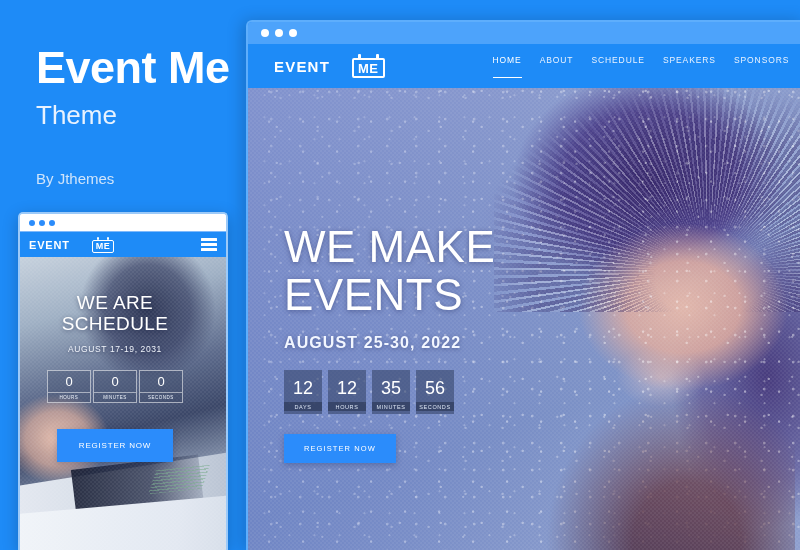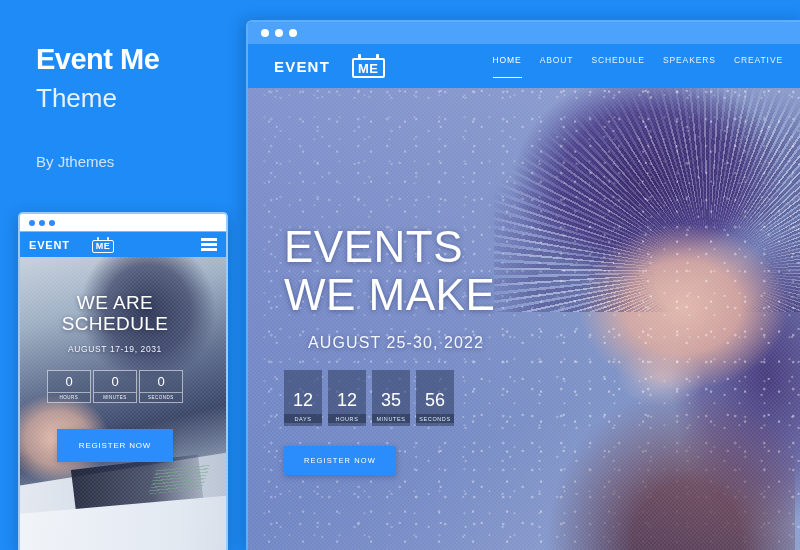--- a/index.html
+++ b/index.html
@@ -10,21 +10,21 @@
     position:relative;
   }
 
   
   .promo {
     position:absolute;
     left:36px; top:44px;
     width:200px;
   }
   .promo-title {
-    font-size:29px;
+    font-size:45px;
     font-weight:bold;
     color:#ffffff;
     letter-spacing:-0.5px;
     line-height:1.05;
     white-space:nowrap;
   }
   .promo-sub {
     font-size:26px;
     font-weight:300;
     color:#e8f2fe;
@@ -204,37 +204,36 @@
   .d-headline {
     font-size:44px;
     font-weight:300;
     color:#ffffff;
     line-height:1.08;
     letter-spacing:0.5px;
     text-shadow:0 1px 5px rgba(30,40,90,0.45);
   }
   .d-date {
     font-size:16px;
-    font-weight:400;
+    font-weight:700;
     color:#f2f6ff;
     letter-spacing:1.1px;
     margin-top:16px;
     text-shadow:0 1px 4px rgba(30,40,90,0.45);
-    margin-left:24px;
   }
   .countdown {
     display:flex;
     gap:6px;
     margin-top:18px;
   }
   .cd-cell {
     width:38px;
     background:rgba(48,62,96,0.55);
     text-align:center;
-    padding:20px 0 3px;
+    padding:8px 0 3px;
   }
   .cd-num {
     font-size:18px;
     font-weight:400;
     color:#ffffff;
     line-height:1.15;
   }
   .cd-lbl {
     font-size:5.5px;
     letter-spacing:0.6px;
@@ -409,37 +408,37 @@
   <div class="d-nav">
     <div class="logo">
       <span class="logo-word">EVENT</span>
       <span class="logo-badge">ME</span>
     </div>
     <nav class="d-menu">
       <a href="#" class="active">HOME</a>
       <a href="#">ABOUT</a>
       <a href="#">SCHEDULE</a>
       <a href="#">SPEAKERS</a>
-      <a href="#">CREATIVE</a>
+      <a href="#">SPONSORS</a>
       <a href="#">PRICE</a>
 
     </nav>
   </div>
 
   <div class="d-hero">
     <div class="fur"></div>
     <div class="fur2"></div>
     <div class="hair"></div>
     <div class="blue-wash"></div>
     <div class="checker"></div>
 
     <div class="d-content">
       <div class="d-headline">
+        <div>WE MAKE</div>
         <div>EVENTS</div>
-        <div>WE MAKE</div>
       </div>
       <div class="d-date">AUGUST 25-30, 2022</div>
 
       <div class="countdown">
         <div class="cd-cell">
           <div class="cd-num">12</div>
           <div class="cd-lbl">DAYS</div>
         </div>
         <div class="cd-cell">
           <div class="cd-num">12</div>

